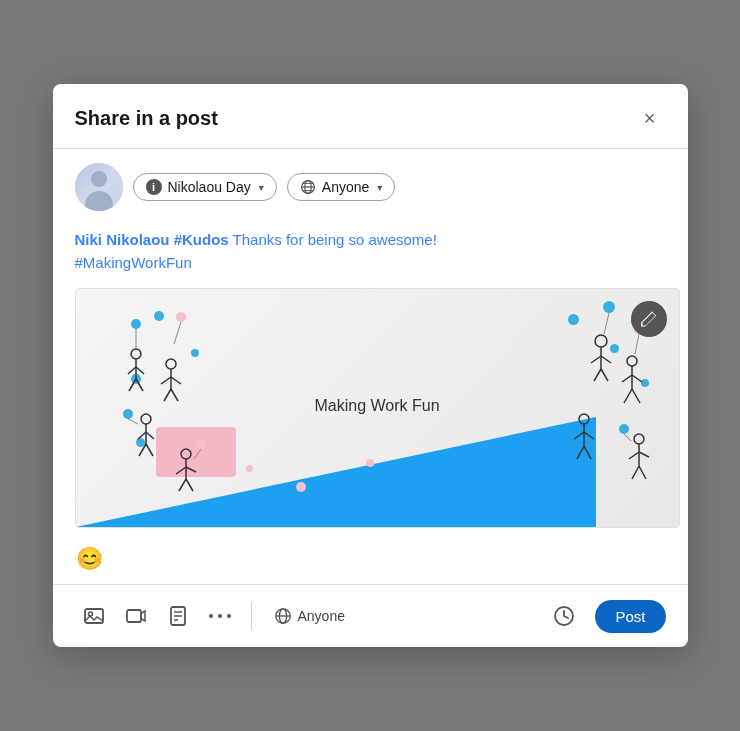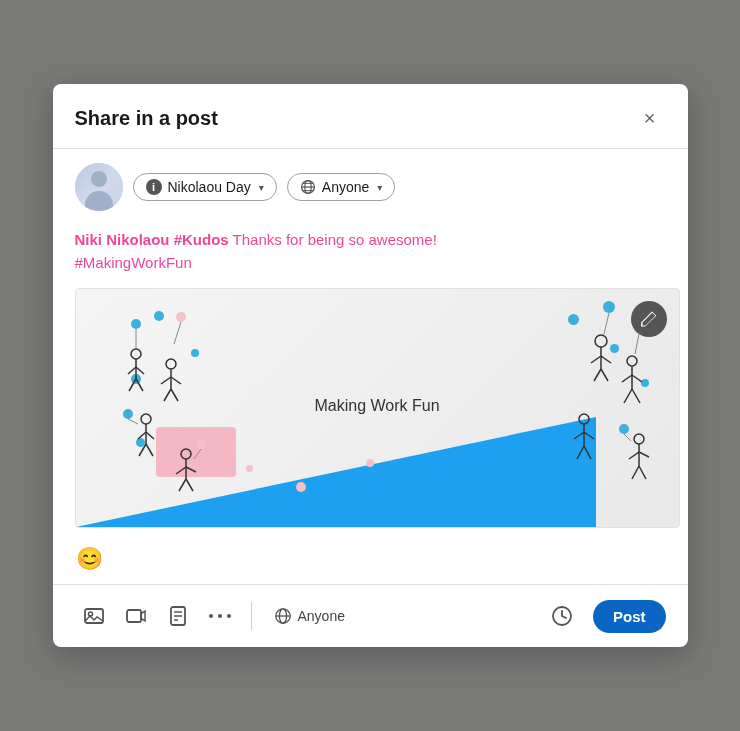--- a/index.html
+++ b/index.html
@@ -183,21 +183,21 @@
       flex-shrink: 0;
     }
 
     
     .post-text-area {
       padding: 8px 22px 10px 22px;
     }
 
     .post-text {
       font-size: 15px;
-      color: #ec4899;
+      color: #3b82f6;
       line-height: 1.5;
     }
 
     .post-text .mention {
       font-weight: 700;
     }
 
     .post-text .hashtag {
       font-weight: 400;
     }
@@ -377,21 +377,21 @@
       margin-right: 8px;
     }
 
     .post-btn {
       background: #0a66c2;
       color: #fff;
       border: none;
       border-radius: 20px;
       padding: 8px 20px;
       font-size: 15px;
-      font-weight: 700;
+      font-weight: 400;
       cursor: pointer;
     }
 
     
     .people-svg {
       position: absolute;
       z-index: 4;
     }
   </style>
 </head>

